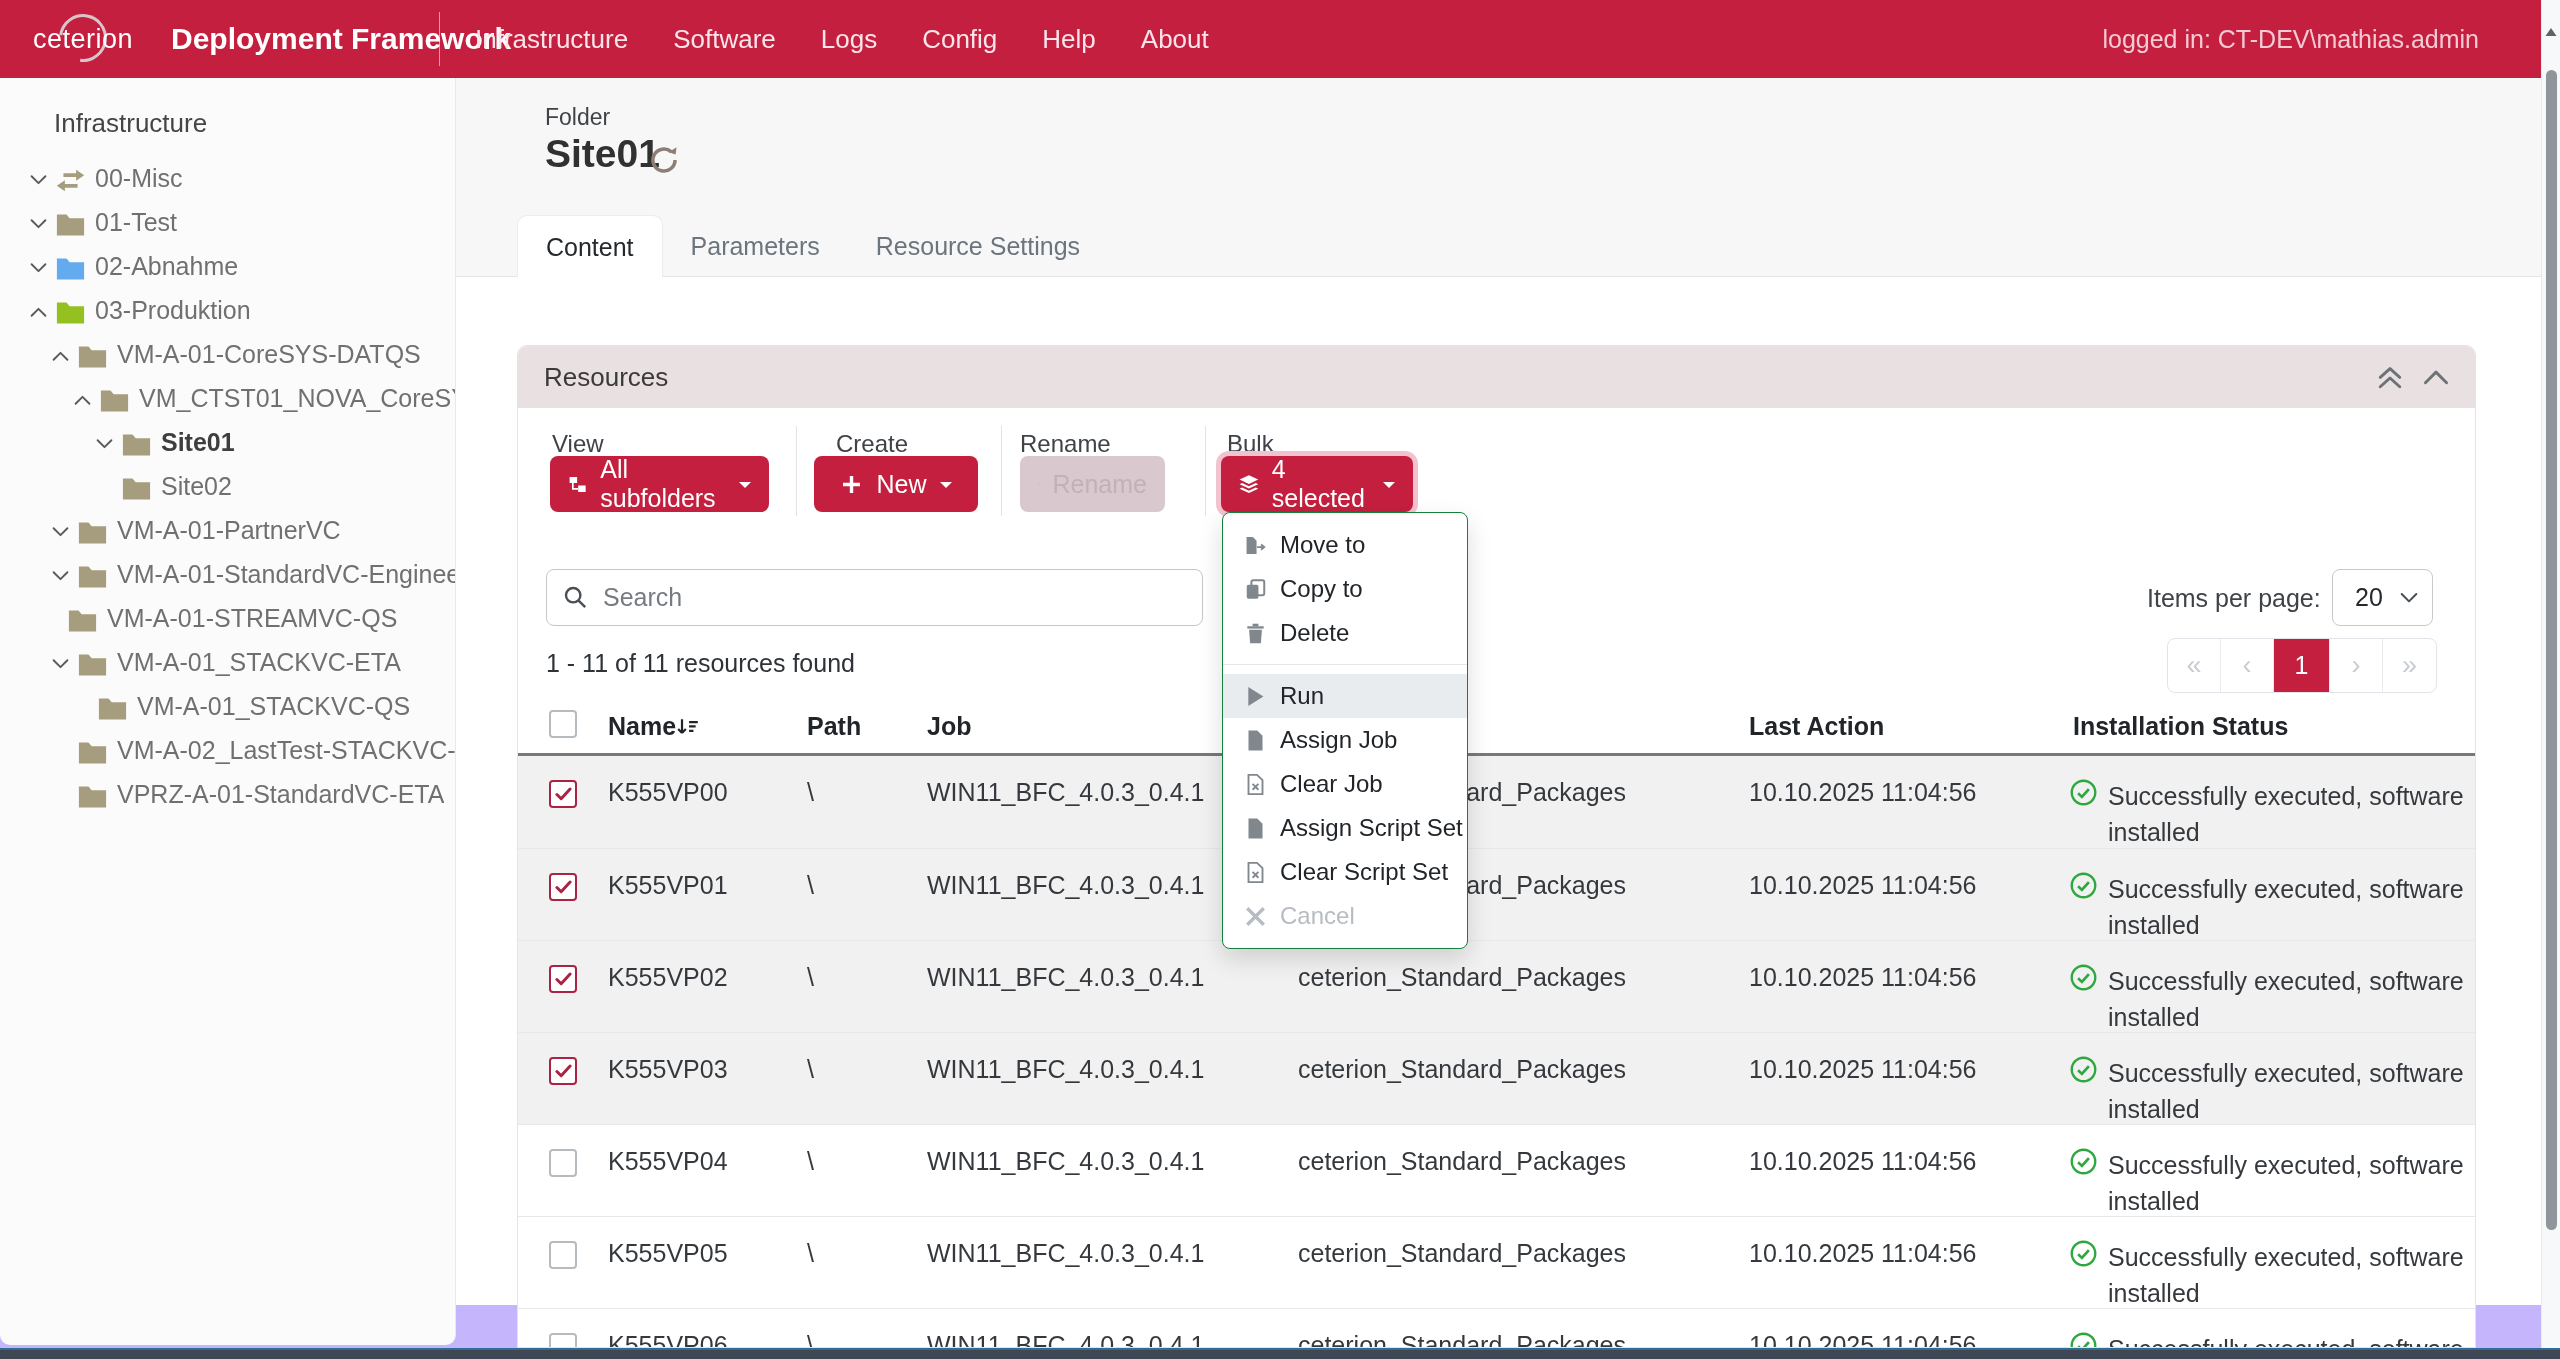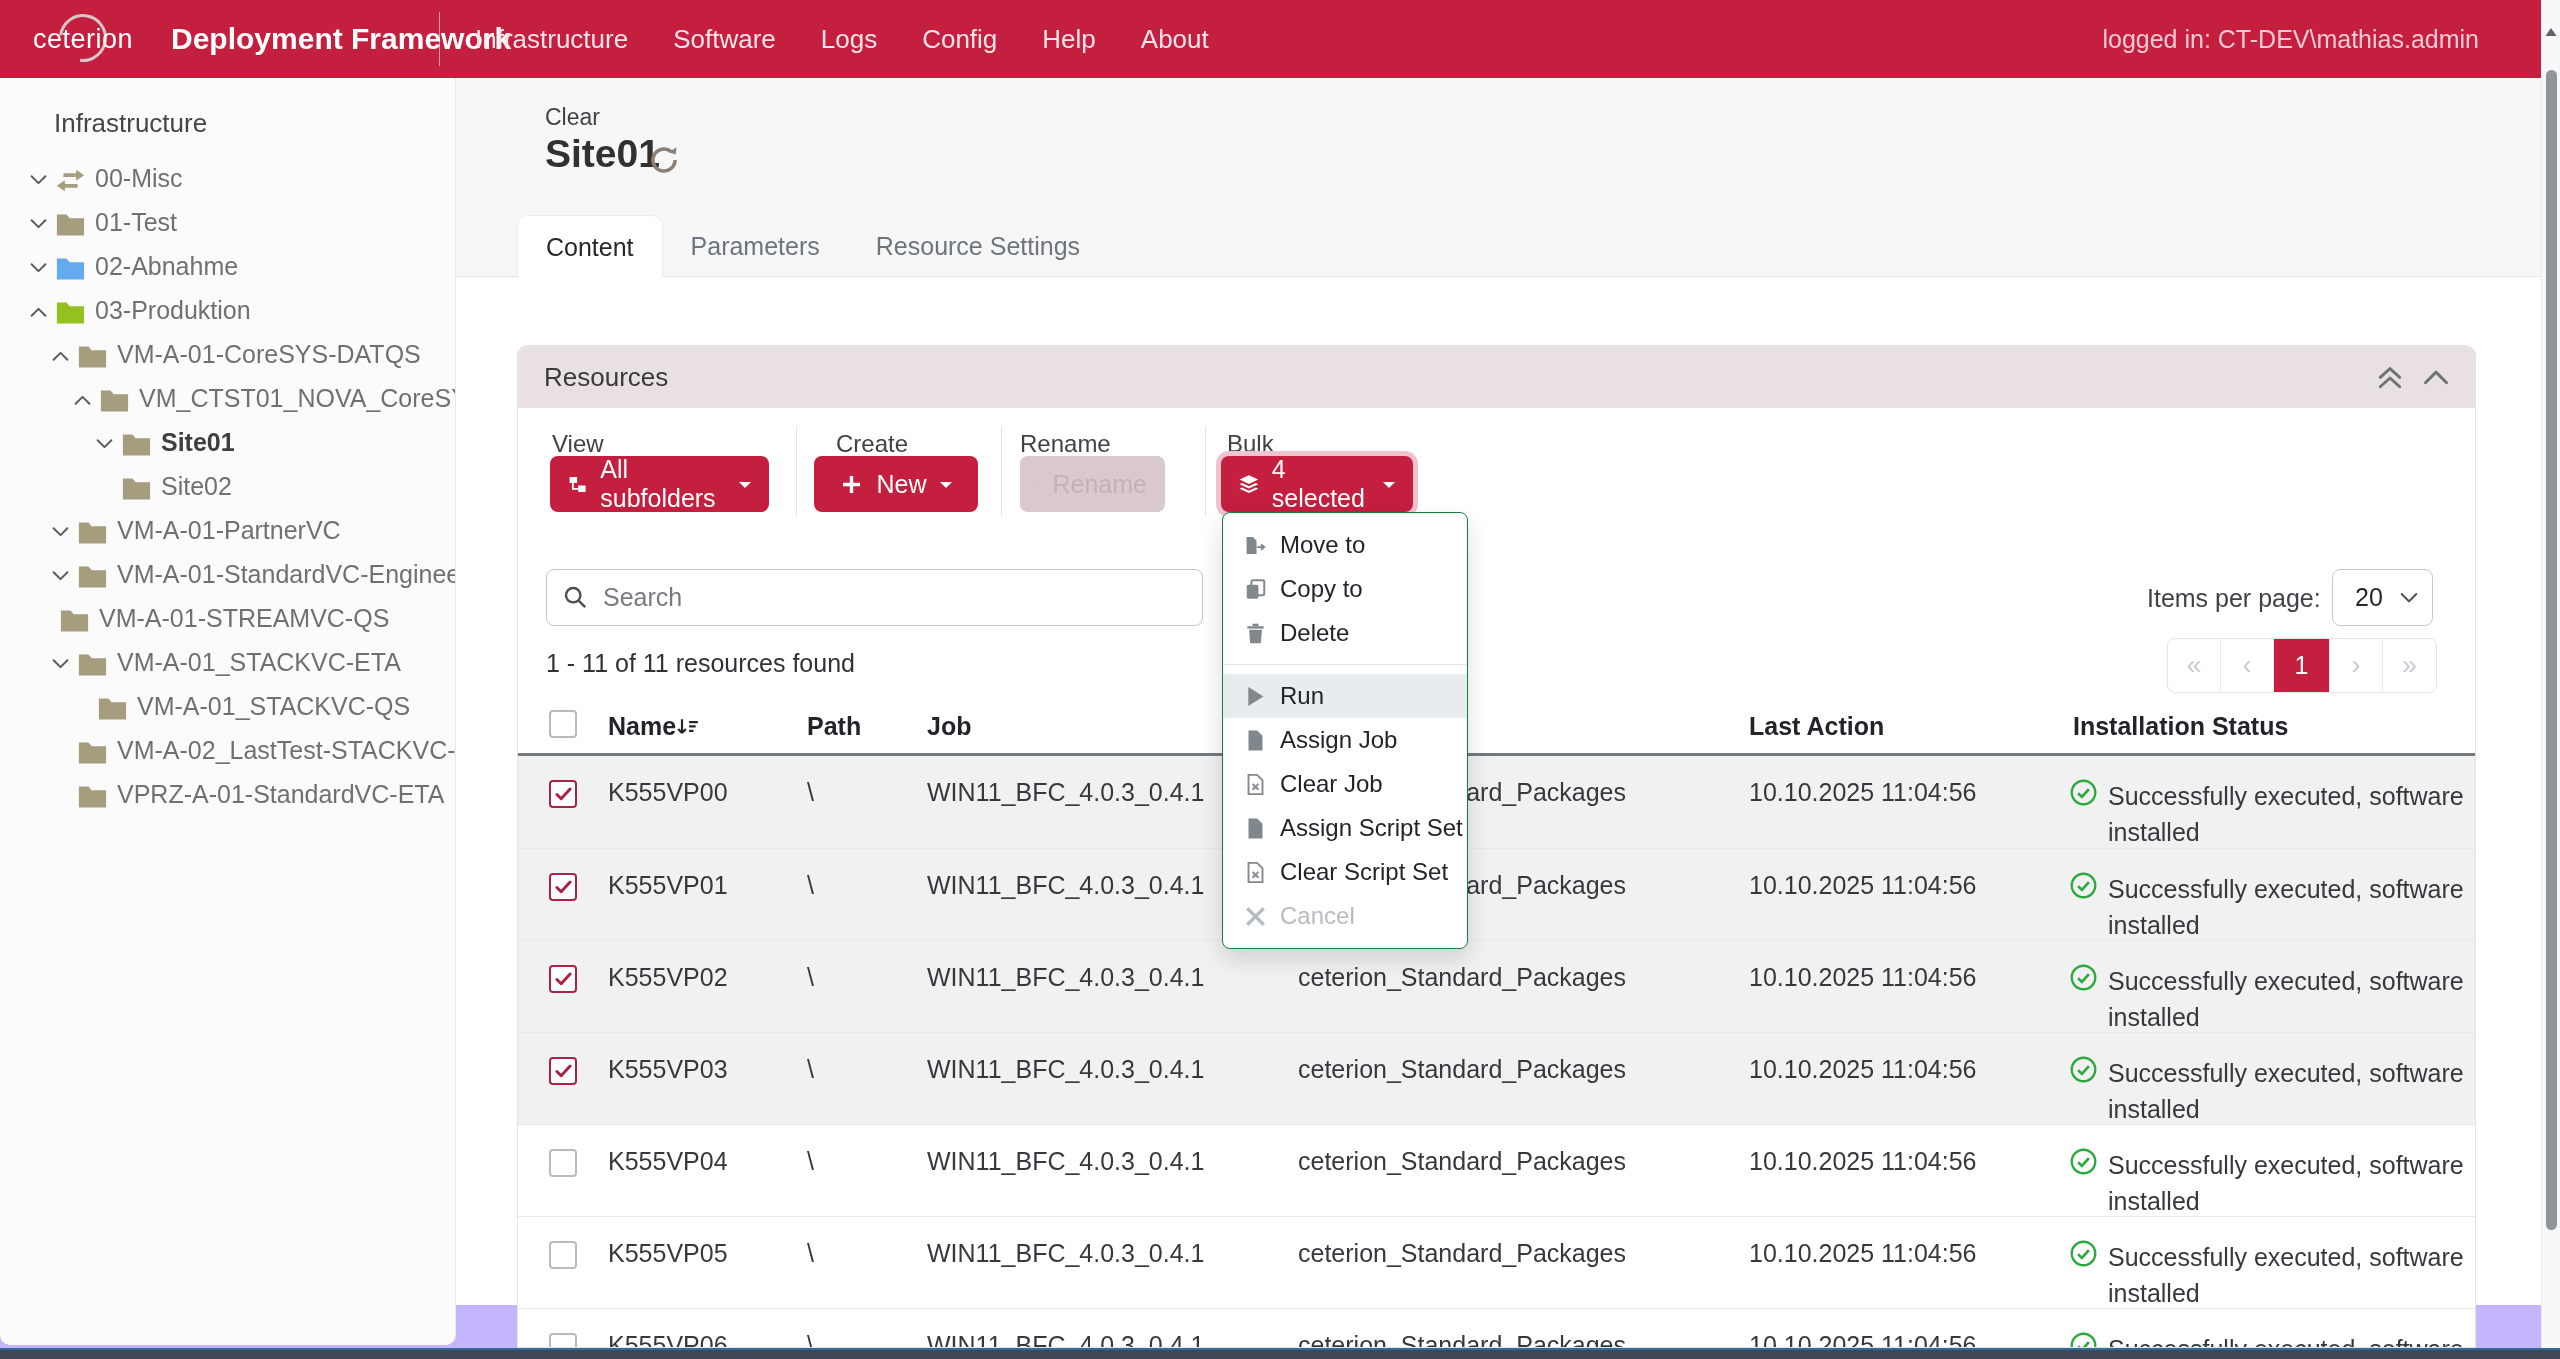--- a/index.html
+++ b/index.html
@@ -307,21 +307,21 @@
           </span>
           <span class="tree-ficon f-tan">
             <span class="icon">
               <svg viewBox="0 0 16 13" fill="currentColor">
                 <path d="M.5 1h5.3l1.7 2h8v9.5H.5z"></path>
               </svg>
             </span>
           </span>
           <span class="tree-label">VM-A-01-StandardVC-Engineerin</span>
         </div>
-        <div class="tree-row" style="padding-left: 24px;">
+        <div class="tree-row" style="padding-left: 32px;">
           <span class="chev"></span>
           <span class="tree-ficon f-tan">
             <span class="icon">
               <svg viewBox="0 0 16 13" fill="currentColor">
                 <path d="M.5 1h5.3l1.7 2h8v9.5H.5z"></path>
               </svg>
             </span>
           </span>
           <span class="tree-label">VM-A-01-STREAMVC-QS</span>
         </div>
@@ -372,21 +372,21 @@
                 <path d="M.5 1h5.3l1.7 2h8v9.5H.5z"></path>
               </svg>
             </span>
           </span>
           <span class="tree-label">VPRZ-A-01-StandardVC-ETA</span>
         </div>
       </div>
   </div>
 
   <div class="main-top">
-    <div class="folder-label">Clear</div>
+    <div class="folder-label">Folder</div>
     <div class="page-title">Site01</div>
     <span class="refresh"><span class="icon" id="ic-refresh"><svg viewBox="0 0 22 22" fill="none" stroke="currentColor" stroke-width="2.4">
             <path d="M18.6 11a7.6 7.6 0 1 1-2.7-5.8"></path>
             <path d="M19.6 2.2l-.6 5-4.8-1.6z" fill="currentColor" stroke="none"></path>
           </svg></span></span>
     <div class="tabbar" id="tabbar">
         <div class="tab active">Content</div>
         <div class="tab">Parameters</div>
         <div class="tab">Resource Settings</div>
       </div>

